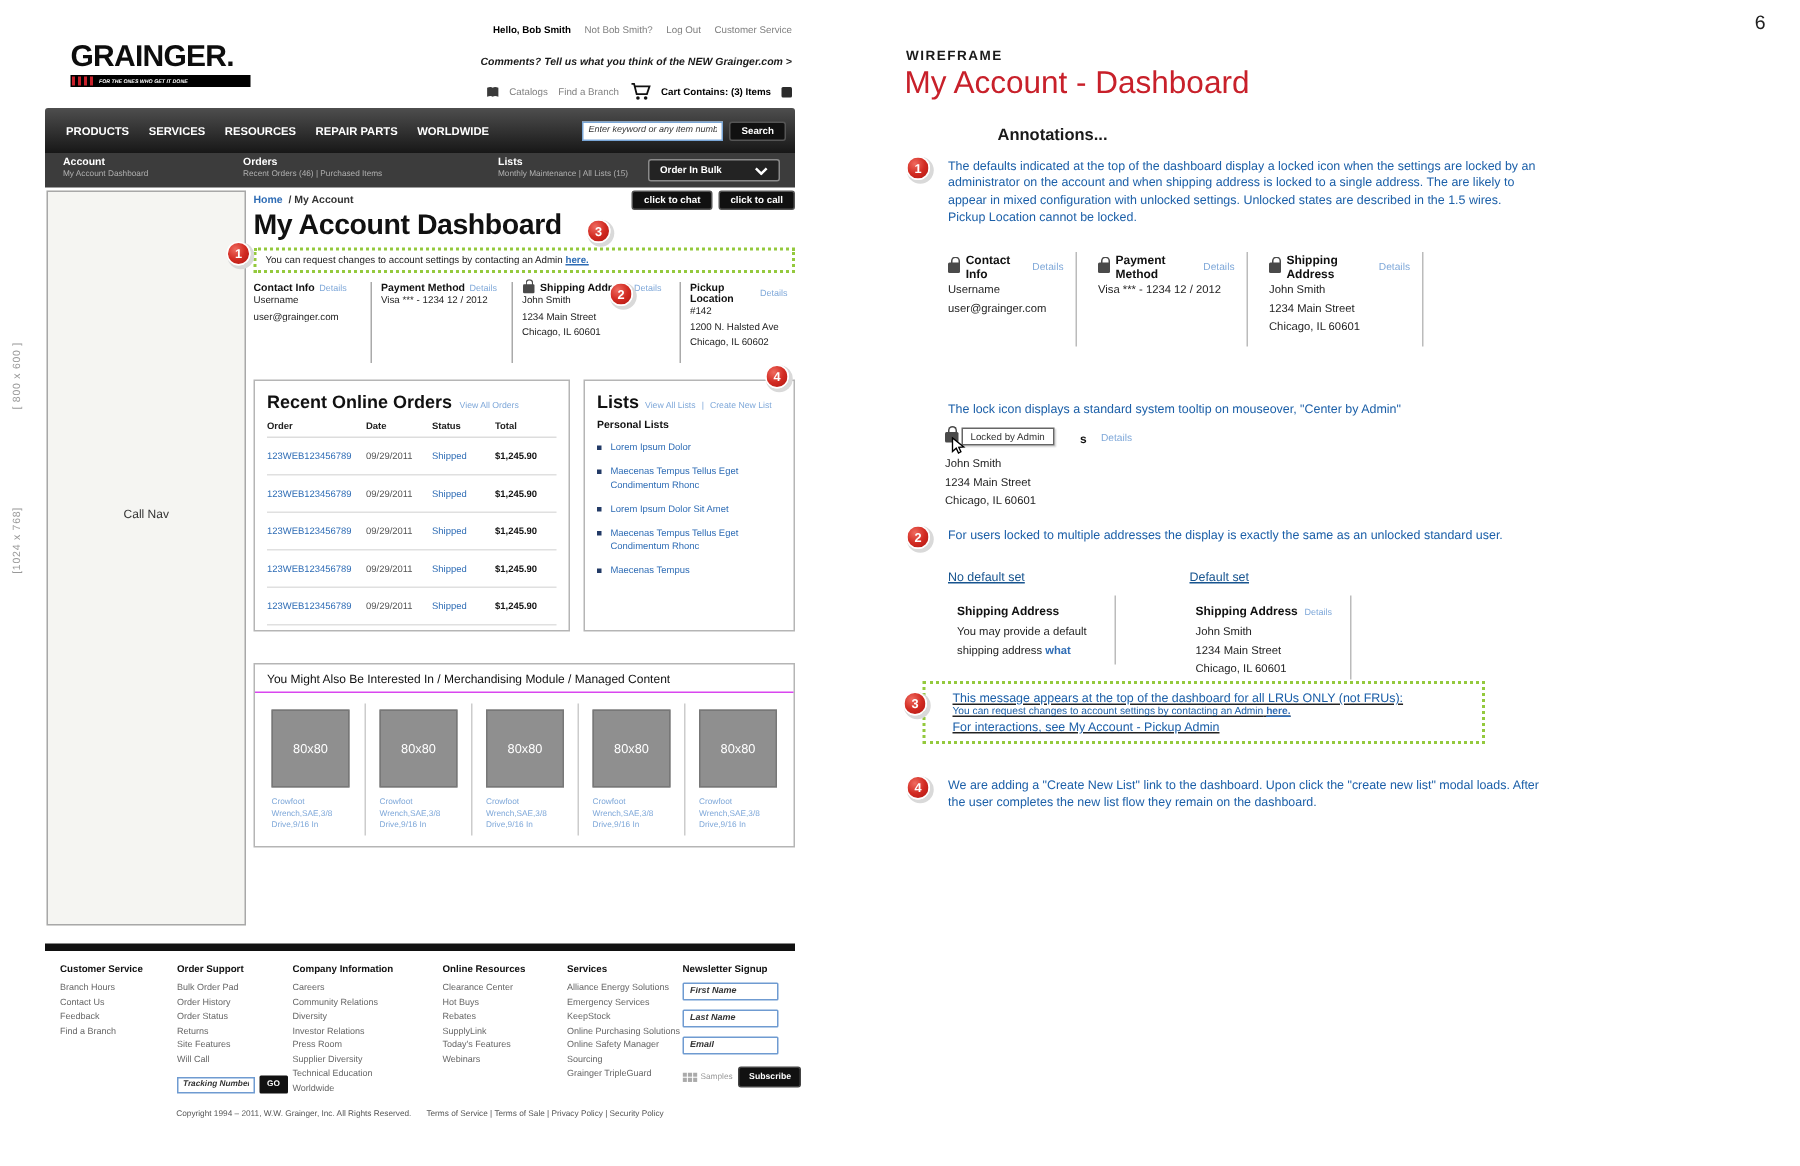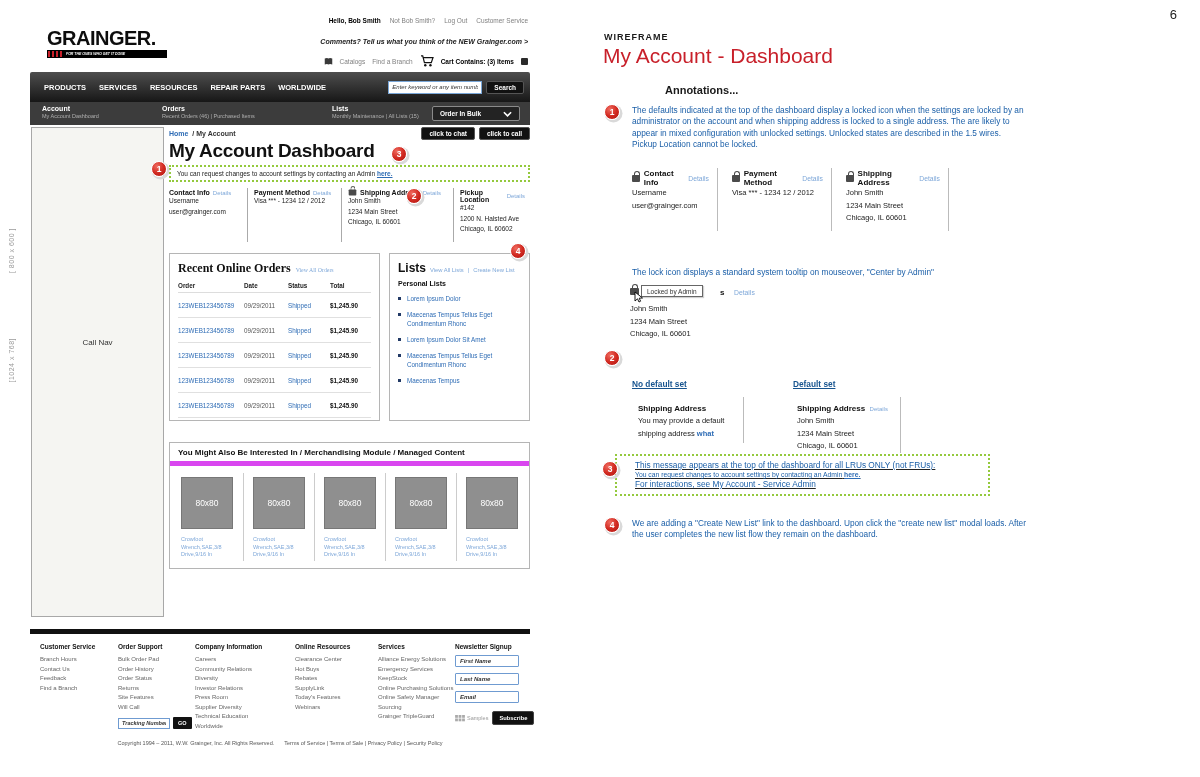--- a/index.html
+++ b/index.html
@@ -65,40 +65,40 @@
   .d-col + .d-col { border-left:1px solid #aaa; }
   .d-c0 { width:78px; padding-left:0; } .d-c1 { width:94px; } .d-c2 { width:112px; } .d-c3 { width:77px; }
   .d-title-row { display:flex; align-items:center; gap:3px; }
   .d-title { font-size:7px; font-weight:bold; color:#111; }
   .details { font-size:6px; color:#7fa8d9; }
   .d-line { font-size:6.5px; color:#222; line-height:10.5px; }
 
   .modules { display:flex; gap:9px; margin-top:11px; }
   .module-box { border:1px solid #b5b5b5; background:#fff; }
   .orders-box { width:211px; height:168px; padding:7px 8px; }
-  .mod-title-row { display:flex; align-items:baseline; gap:5px;font-family:Liberation Serif, serif; }
+  .mod-title-row { display:flex; align-items:baseline; gap:5px; }
   .mod-title { font-size:12px; font-weight:bold; color:#111; }
   .view-link { font-size:5.8px; color:#7fa8d9; }
   .o-head { display:flex; margin-top:6px; border-bottom:1px solid #ddd; padding-bottom:3px; }
   .o-head span { font-size:6.3px; font-weight:bold; color:#222; }
   .o-row { display:flex; align-items:center; height:25px; border-bottom:1px solid #e0e0e0; }
   .c-order { width:66px; } .c-date { width:44px; } .c-status { width:42px; } .c-total { width:40px; }
   .o-row .c-order { color:#2e6cb5; font-size:6.3px; }
   .o-row .c-date { color:#555; font-size:6.3px; }
   .o-row .c-status { color:#2e6cb5; font-size:6.3px; }
   .o-row .c-total { color:#111; font-weight:bold; font-size:6.3px; }
 
   .lists-box { width:141px; height:168px; padding:7px 8px; }
   .lists-head { display:flex; align-items:baseline; gap:4px; }
   .pl-sub { font-size:7px; font-weight:bold; margin-top:5px; color:#111; }
   .list-item { display:flex; gap:6px; font-size:6.3px; color:#2e6cb5; line-height:9px; margin-top:7px; }
   .sq { width:3px; height:3px; background:#223a66; margin-top:2.5px; flex:none; }
 
   .merch-box { margin-top:21px; border:1px solid #b5b5b5; }
-  .merch-title { font-size:8px; font-weight:bold; color:#111; padding:5px 8px 4px; border-bottom:5px solid #d946ef; }
+  .merch-title { font-size:8px; font-weight:normal; color:#111; padding:5px 8px 4px; border-bottom:1px solid #d946ef; }
   .tiles { display:flex; padding:7px 2px; }
   .tile { width:71.2px; padding:4px 9px 2px; }
   .tile + .tile { border-left:1px solid #ccc; }
   .ph { width:52px; height:52px; background:#8f8f8f; border:1px solid #777; color:#fff; font-size:8.5px; display:flex; align-items:center; justify-content:center; }
   .cap { font-size:5.5px; color:#7fa8d9; line-height:7.5px; margin-top:7px; width:48px; }
 
   .blackbar { height:5px; background:#111; margin-top:10px; }
 
   .wfooter { display:flex; margin-top:9px; padding:0 0 0 10px; }
   .f-col h5 { font-size:6.5px; color:#111; margin-bottom:5px; }
@@ -142,21 +142,21 @@
   .tt-note { position:absolute; left:32px; top:267px; font-size:8.3px; color:#1b5fa8; }
   .tt-demo { position:absolute; left:30px; top:285px; width:220px; }
   .tt-row { position:relative; height:15px; }
   .tt-row .lock { position:absolute; left:0; top:3px; }
   .cursor { position:absolute; left:3px; top:6px; width:12px; height:12px; z-index:3; }
   .tooltip { position:absolute; left:11px; top:0; border:1px solid #666; background:#fff; font-size:6.5px; color:#333; padding:1.5px 5px; box-shadow:1px 1px 1px rgba(0,0,0,.18); white-space:nowrap; z-index:2; }
   .tt-suffix { position:absolute; left:90px; top:3px; font-size:8px; font-weight:bold; color:#111; }
   .tt-details { position:absolute; left:104px; top:4px; font-size:6.8px; }
   .tt-lines { margin-top:3px; }
 
-  .dd-heading { position:absolute; top:379px; font-size:8.3px; font-weight:bold; color:#17548f; text-decoration:underline;text-align:center; }
+  .dd-heading { position:absolute; top:379px; font-size:8.3px; font-weight:normal; color:#17548f; text-decoration:underline;text-align:center; }
   #ndh { left:32px; } #dsh { left:193px; }
   .sbox { position:absolute; top:397px; border-right:1px solid #bbb; min-height:46px; padding-right:8px; }
   #sbox1 { left:38px; width:106px; }
   #sbox2 { left:197px; width:104px; }
   .sbox b.st { font-size:8px; color:#111; }
   .s-line { font-size:7.5px; color:#222; line-height:12.5px; }
   .here { color:#2e6cb5; font-weight:bold; }
 
   .a3-box { position:absolute; left:15px; top:454px; width:375px; border:2px dotted #94c93d; padding:4px 8px 5px 18px;text-decoration:underline; }
   .a3-l1 { font-size:8.3px; color:#1b5fa8; }
@@ -555,20 +555,21 @@
       <span class="details tt-details">Details</span>
     </div>
     <div class="tt-lines">
       <div class="l-line">John Smith</div>
       <div class="l-line">1234 Main Street</div>
       <div class="l-line">Chicago, IL 60601</div>
     </div>
   </div>
 
   <div class="num-circle" style="left:4px;top:350px;">2</div>
+  <div class="annot-text" id="a2">For users locked to multiple addresses the display is exactly the same as an unlocked standard user.</div>
 
   <div class="dd-heading" id="ndh">No default set</div>
   <div class="dd-heading" id="dsh">Default set</div>
 
   <div class="sbox" id="sbox1">
     <b class="st">Shipping Address</b>
     <div class="s-line">You may provide a default</div>
     <div class="s-line">
       <span>shipping address</span>
       <span class="here">what</span>
@@ -582,18 +583,18 @@
     <div class="s-line">Chicago, IL 60601</div>
   </div>
 
   <div class="num-circle" style="left:2px;top:461px;">3</div>
   <div class="a3-box">
     <div class="a3-l1">This message appears at the top of the dashboard for all LRUs ONLY (not FRUs):</div>
     <div class="a3-l2">
       <span>You can request changes to account settings by contacting an Admin</span>
       <span class="here">here.</span>
     </div>
-    <div class="a3-l3">For interactions, see My Account - Service Admin</div>
+    <div class="a3-l3">For interactions, see My Account - Pickup Admin</div>
   </div>
 
   <div class="num-circle" style="left:4px;top:517px;">4</div>
   <div class="annot-text" id="a4">We are adding a "Create New List" link to the dashboard. Upon click the "create new list" modal loads. After the user completes the new list flow they remain on the dashboard.</div>
 </div>
 
 </body></html>

